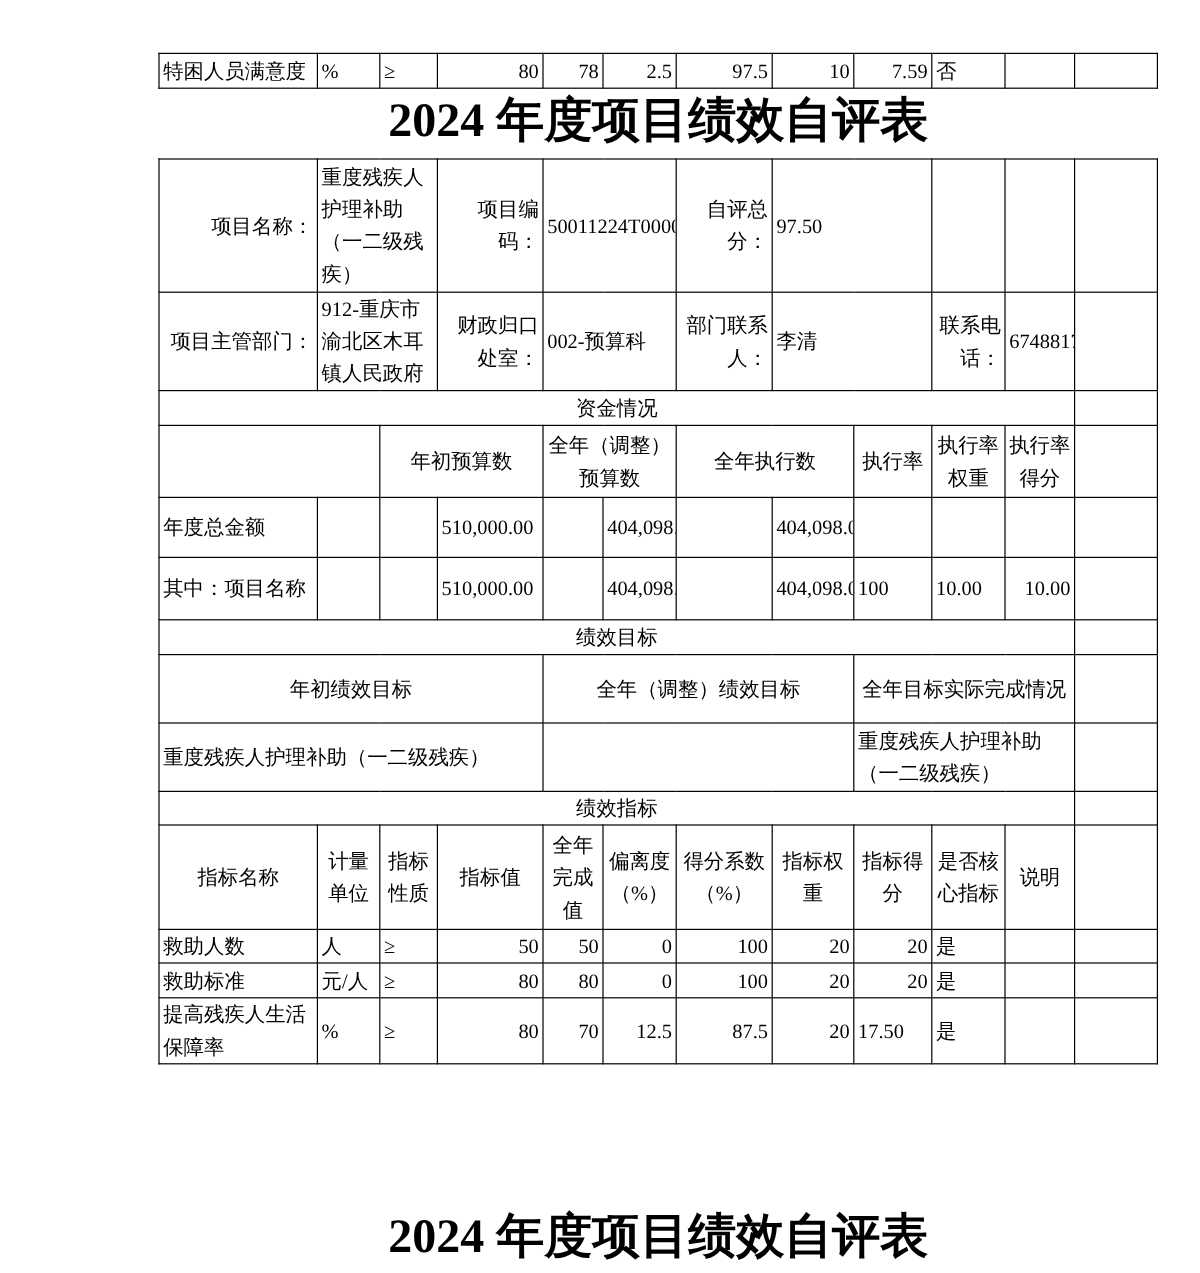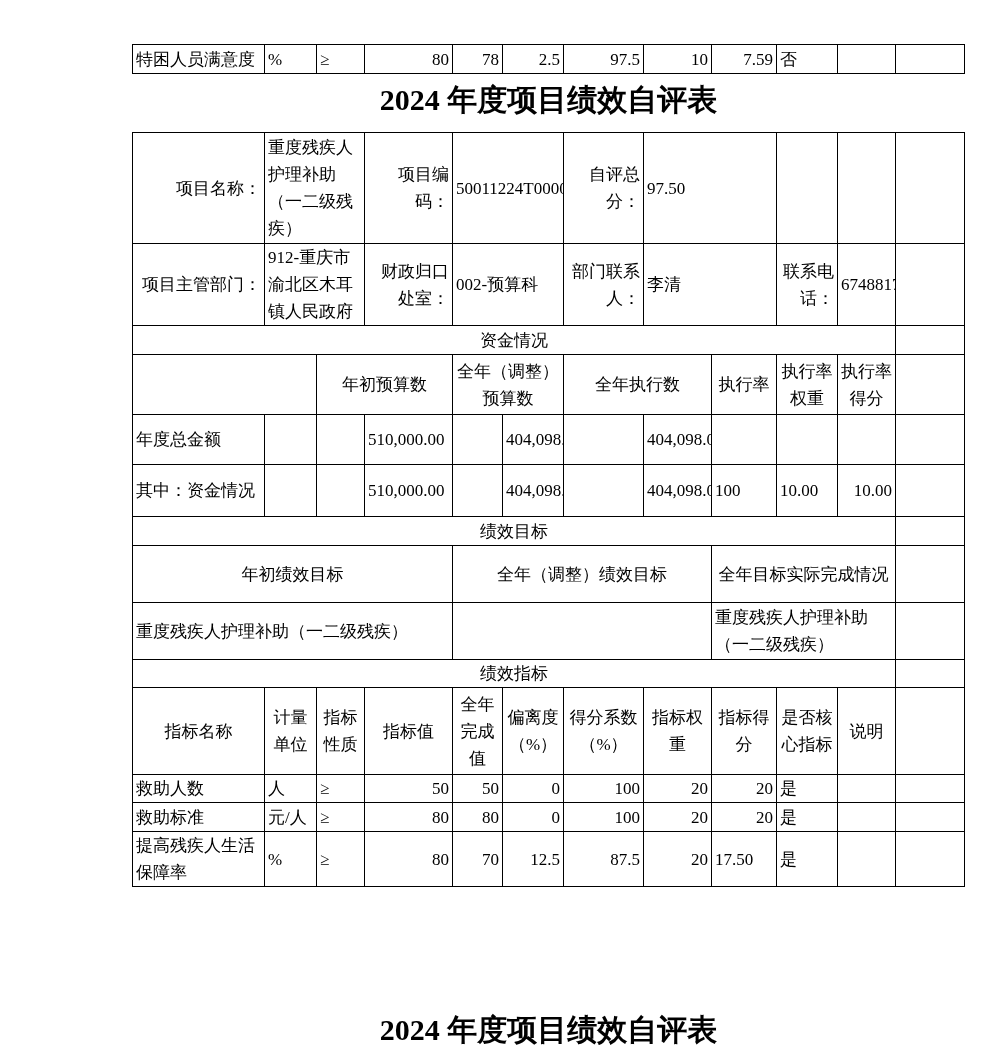--- a/index.html
+++ b/index.html
@@ -37,21 +37,21 @@
   .hI td{height:56px}.hJ td{height:27px}.hK td{height:86px}
   .hR1 td{height:27px}.hR2 td{height:28px}.hR3 td{height:28px}.hR4 td{height:53px}.hR5 td{height:28px}
   
   .frag{position:absolute;top:0;left:132px;margin-top:44px;}
   .frag td{border-top:none;border-bottom:2px solid #000;height:28px;}
   
   .main{position:absolute;top:132px;left:132px;}
   
   .doc-title{
     position:absolute;left:132px;width:833px;text-align:center;
-    font-size:30px;font-weight:bold;line-height:36px;
+    font-size:40px;font-weight:bold;line-height:36px;
     font-family:"Liberation Serif","DejaVu Serif",serif;
   }
   .t-top{top:82px;}
   .t-bottom{top:1012px;}
 </style>
 </head>
 <body>
 
 <div class="page">
 
@@ -156,21 +156,21 @@
       <td class="val brk">404,098.00</td>
       <td></td>
       <td class="val brk">404,098.00</td>
       <td class="val"></td>
       <td class="val"></td>
       <td class="ar"></td>
       <td></td>
     </tr>
 
     <tr class="hF">
-      <td class="val">其中：资金情况</td>
+      <td class="val">其中：项目名称</td>
       <td></td>
       <td></td>
       <td class="val brk">510,000.00</td>
       <td></td>
       <td class="val brk">404,098.00</td>
       <td></td>
       <td class="val brk">404,098.00</td>
       <td class="val">100</td>
       <td class="val">10.00</td>
       <td class="ar">10.00</td>

